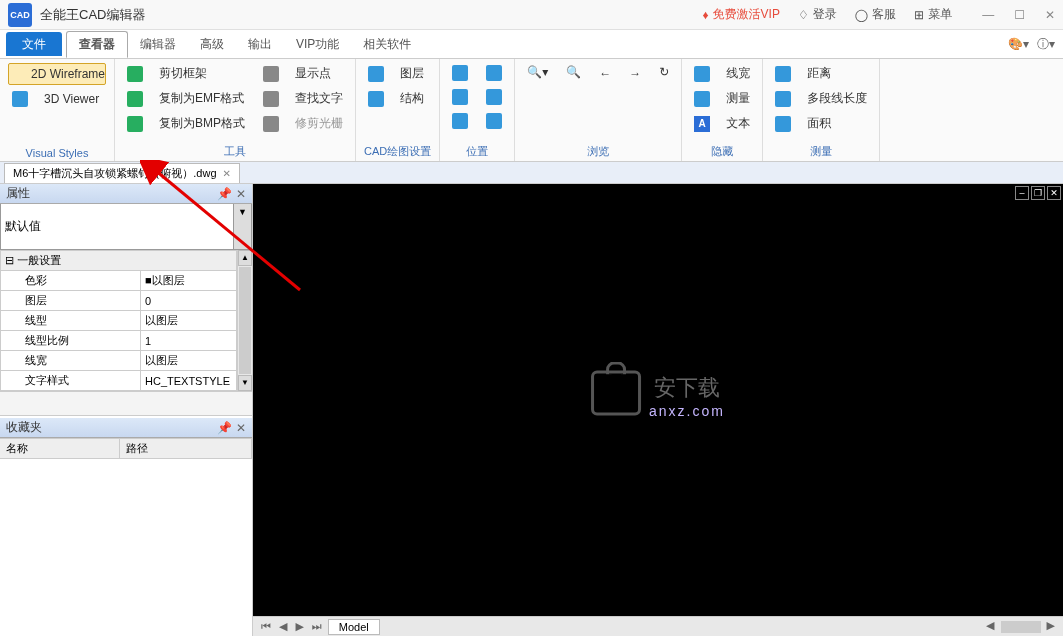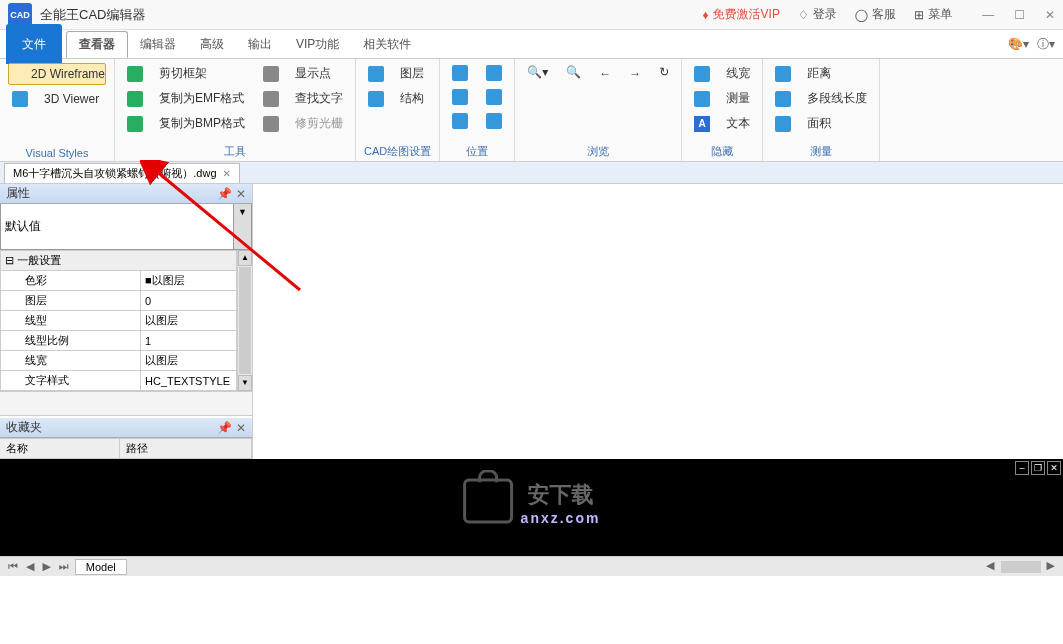--- a/index.html
+++ b/index.html
@@ -7,21 +7,21 @@
 
 .titlebar { height: 30px; display: flex; align-items: center; padding: 0 8px; border-bottom: 1px solid #e0e0e0; background: #f8f8f8; }
 .app-icon { width: 24px; height: 24px; background: #2b6dd6; border-radius: 3px; display: flex; align-items: center; justify-content: center; color: #fff; font-size: 9px; font-weight: bold; margin-right: 8px; }
 .app-title { font-size: 13px; color: #333; flex: 1; }
 .titlebar-right { display: flex; align-items: center; gap: 18px; }
 .vip-link { color: #e74c3c; font-size: 12px; display: flex; align-items: center; gap: 4px; }
 .header-btn { display: flex; align-items: center; gap: 4px; color: #555; font-size: 12px; }
 .window-controls { display: flex; gap: 20px; margin-left: 12px; color: #888; }
 
 .menubar { height: 29px; background: #fff; border-bottom: 1px solid #ccc; display: flex; align-items: center; padding-left: 6px; }
-.file-tab { background: #1976d2; color: #fff; padding: 4px 16px; border-radius: 3px 3px 0 0; margin-right: 4px; height: 40px; display: flex; align-items: center; }
+.file-tab { background: #1976d2; color: #fff; padding: 4px 16px; border-radius: 3px 3px 0 0; margin-right: 4px; height: 24px; display: flex; align-items: center; }
 .menu-item { padding: 4px 12px; color: #555; }
 .menu-item.active { border: 1px solid #aaa; border-bottom: 1px solid #fff; background: #fff; border-radius: 3px 3px 0 0; font-weight: bold; }
 .menu-right { margin-left: auto; display: flex; align-items: center; gap: 8px; padding-right: 8px; color: #666; }
 
 .ribbon { height: 103px; background: #fafafa; border-bottom: 1px solid #ccc; display: flex; }
 .ribbon-group { border-right: 1px solid #ddd; padding: 4px 8px 2px; display: flex; flex-direction: column; justify-content: space-between; }
 .ribbon-group-label { text-align: center; color: #3c6eb4; font-size: 11px; padding-top: 2px; }
 .ribbon-col { display: flex; flex-direction: column; gap: 4px; }
 .ribbon-row { display: flex; gap: 10px; }
 .ribbon-item { display: flex; align-items: center; gap: 16px; color: #333; font-size: 12px; padding: 2px 4px; white-space: nowrap; }
@@ -32,21 +32,21 @@
 .icon-blue { background: #3498db; border-radius: 2px; }
 .icon-green { background: #27ae60; border-radius: 2px; }
 .icon-gray { background: #888; border-radius: 2px; }
 .icon-red { background: #e74c3c; border-radius: 2px; }
 .icon-a { background: #2b6dd6; color:#fff; font-weight:bold; text-align:center; font-size:10px; line-height:16px; }
 
 .doc-tab-bar { height: 22px; background: #e8eef8; border-bottom: 1px solid #ccc; display: flex; align-items: center; padding-left: 4px; }
 .doc-tab { background: #fff; border: 1px solid #bbb; border-bottom: none; padding: 2px 8px; font-size: 11px; display: flex; align-items: center; gap: 6px; }
 .doc-close { color: #888; font-size: 10px; }
 
-.main-area { display: flex; height: 392px; flex-direction: column; }
+.main-area { display: flex; height: 452px; }
 .sidebar-left { width: 253px; display: flex; flex-direction: column; border-right: 1px solid #ccc; }
 
 .panel-header { height: 20px; background: linear-gradient(#dce8f8, #c8d8f0); color: #333; display: flex; align-items: center; padding: 0 6px; font-size: 12px; border-bottom: 1px solid #aaa; }
 .panel-header .pin { margin-left: auto; color: #666; }
 
 .prop-select { display: flex; border: 1px solid #999; border-top: none; }
 .prop-select-input { flex: 1; padding: 14px 4px; font-size: 12px; background:#fff; }
 .prop-select-btn { width: 18px; background: #ddd; border-left: 1px solid #999; text-align: center; font-size: 9px; line-height: 16px; }
 
 .prop-table { border-collapse: collapse; width: 100%; font-size: 11px; }
@@ -64,21 +64,21 @@
 .fav-header-row div { padding: 2px 6px; font-size: 11px; border-right: 1px solid #ccc; }
 .fav-body { flex: 1; background: #fff; }
 
 .canvas-area { flex: 1; display: flex; flex-direction: column; position: relative; }
 .canvas-black { flex: 1; background: #000; position: relative; }
 .window-icons { position: absolute; top: 2px; right: 2px; display: flex; gap: 2px; }
 .window-icons span { width: 14px; height: 14px; background: #000; border: 1px solid #888; color: #fff; font-size: 9px; text-align: center; line-height: 12px; }
 .watermark { position: absolute; top: 50%; left: 50%; transform: translate(-50%, -60%); color: #555; text-align: center; }
 .watermark-bag { width: 50px; height: 45px; border: 3px solid #555; border-radius: 6px; margin: 0 auto 4px; position: relative; }
 .watermark-bag::before { content: ''; position: absolute; top: -12px; left: 12px; right: 12px; height: 10px; border: 3px solid #555; border-bottom: none; border-radius: 8px 8px 0 0; }
-.wm-row { display: flex; align-items: center; justify-content: center; gap: 8px; font-weight: bold; }
+.wm-row { display: flex; align-items: center; justify-content: center; gap: 8px; }
 .wm-text { font-size: 22px; color: #666; }
 .wm-sub { font-size: 14px; color: #c4b5fd; letter-spacing: 2px; }
 
 .canvas-tab-bar { height: 20px; background: #e8e8e8; border-top: 1px solid #ccc; display: flex; align-items: center; padding: 0 4px; font-size: 11px; }
 .ctab-nav { padding: 0 4px; color: #666; }
 .ctab { background: #fff; border: 1px solid #bbb; padding: 1px 10px; margin: 0 2px; }
 .ctab-scroll { margin-left: auto; display: flex; }
 
 .red-arrow { position: absolute; top: 160px; left: 140px; pointer-events: none; z-index: 100; }
 </style>

